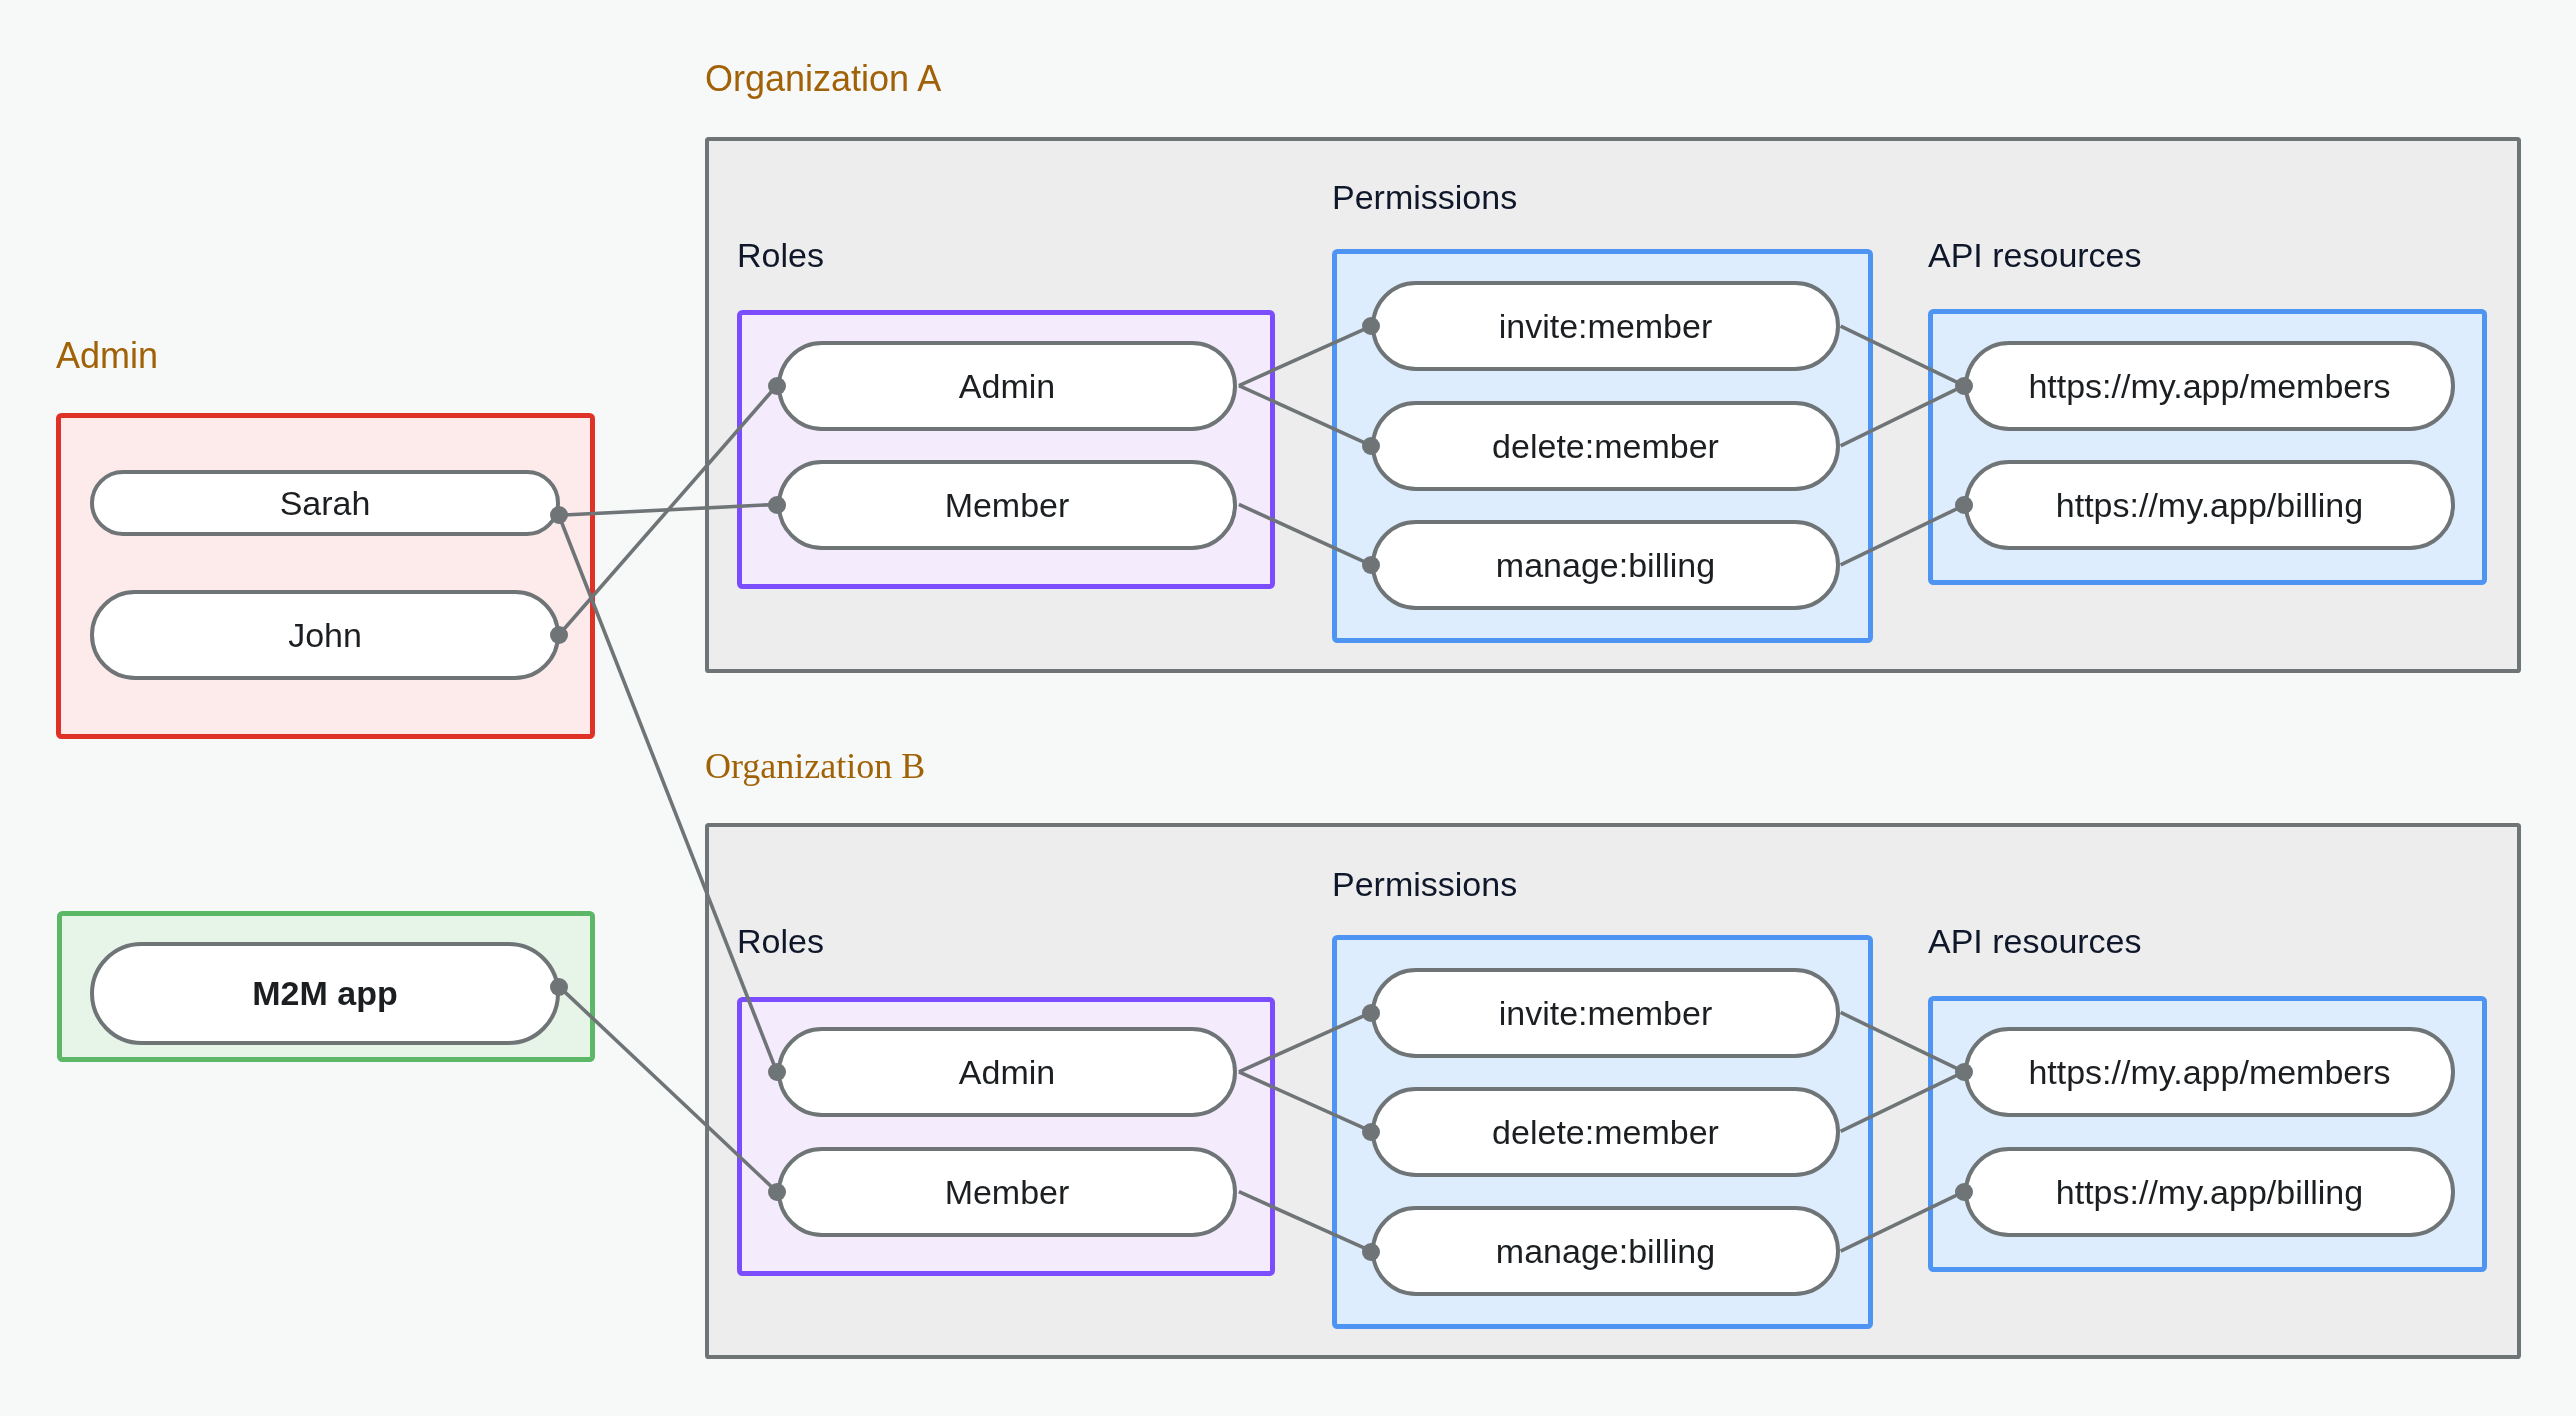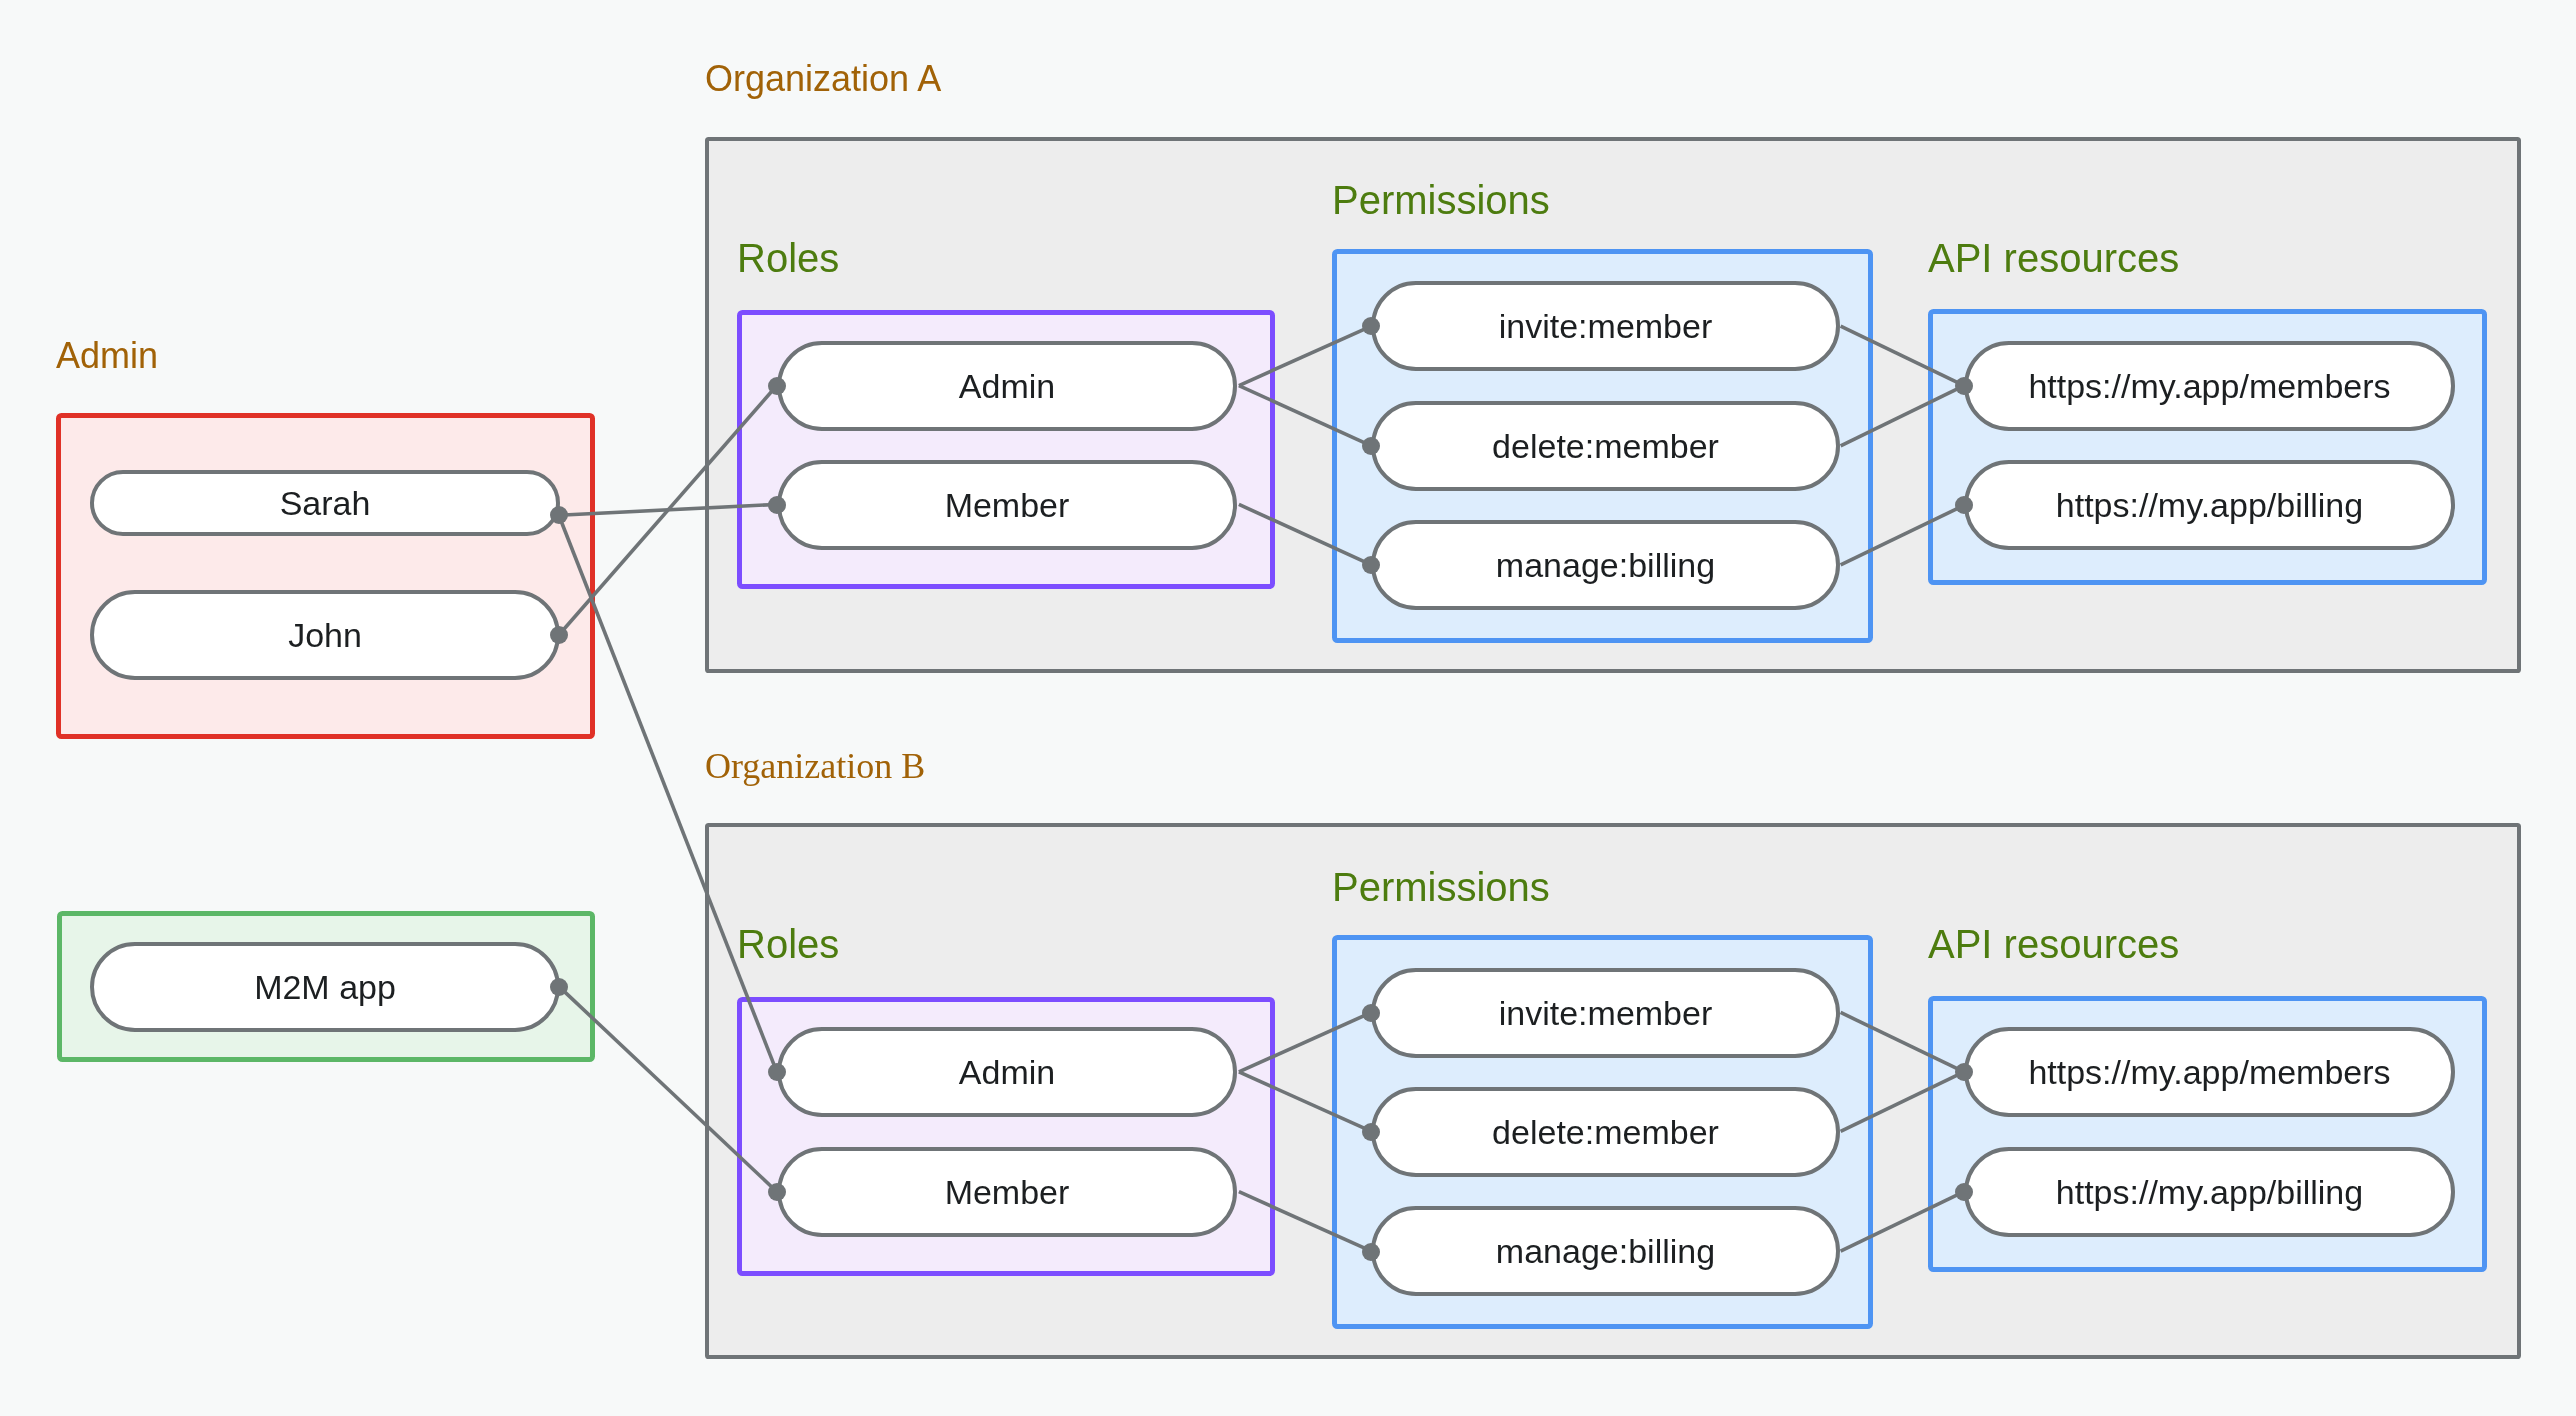--- a/index.html
+++ b/index.html
@@ -29,22 +29,22 @@
   .group-label {
     position: absolute;
     font-size: 36px;
     color: #a16207;
     line-height: 1;
     white-space: nowrap;
     z-index: 4;
   }
   .sublabel {
     position: absolute;
-    font-size: 40px;
-    color: #4d7c0f;
+    font-size: 34px;
+    color: #0f172a;
     line-height: 1;
     white-space: nowrap;
     z-index: 4;
   }
   .container-box {
     position: absolute;
     box-sizing: border-box;
     z-index: 1;
   }
   .org-box {
@@ -150,21 +150,21 @@
 
   <div class="node" style="left:90px; top:470px; width:470px; height:66px;">Sarah</div>
   <div class="dot" style="left:559px; top:515px;"></div>
 
   <div class="node" style="left:90px; top:590px; width:470px; height:90px;">John</div>
   <div class="dot" style="left:559px; top:635px;"></div>
 
 
   <div class="container-box m2m-box" style="left:57px; top:911px; width:538px; height:151px;"></div>
 
-  <div class="node" style="left:90px; top:942px; width:470px; height:90px;">M2M app</div>
+  <div class="node" style="left:90px; top:942px; width:470px; height:103px;font-weight:bold;">M2M app</div>
   <div class="dot" style="left:559px; top:987px;"></div>
 
   <div class="group-label" style="left:705px; top:61px;">Organization A</div>
 
   <div class="container-box org-box" style="left:705px; top:137px; width:1816px; height:536px;"></div>
 
   <div class="sublabel" style="left:737px; top:238px;">Roles</div>
   <div class="container-box roles-box" style="left:737px; top:310px; width:538px; height:279px;"></div>
 
   <div class="node" style="left:777px; top:341px; width:460px; height:90px;">Admin</div>

